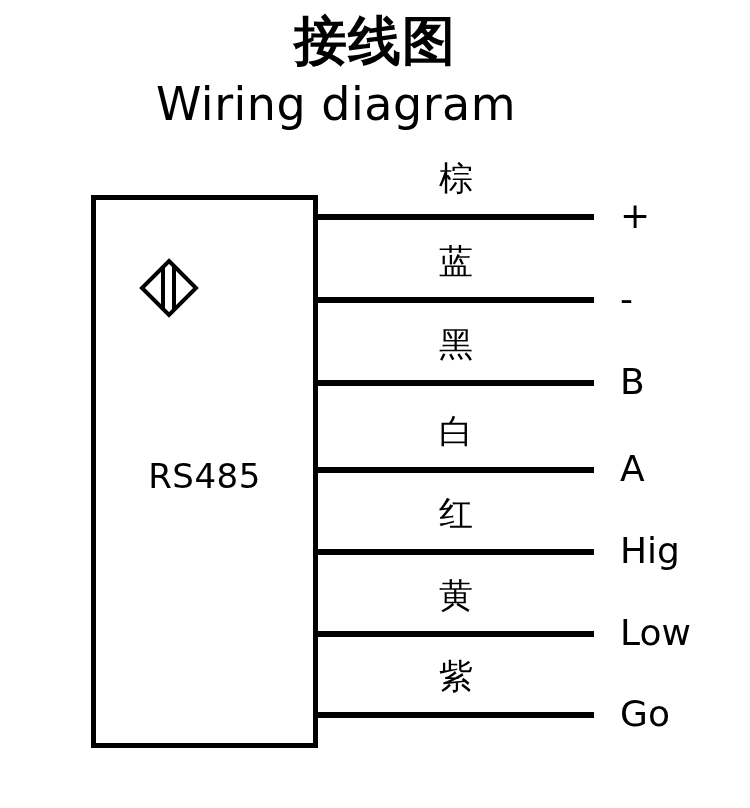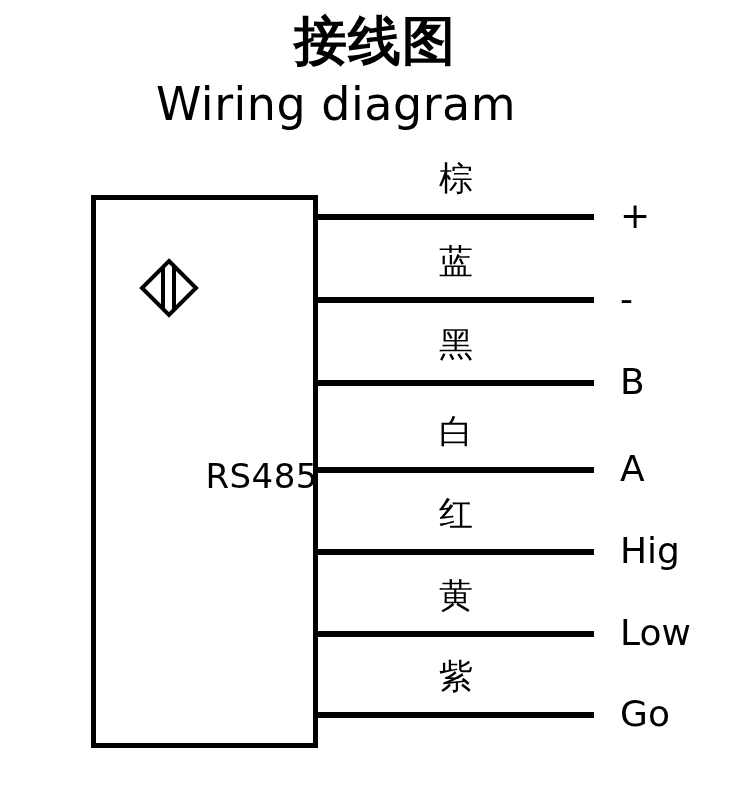--- a/index.html
+++ b/index.html
@@ -61,21 +61,21 @@
     left: 139px;
     top: 258px;
     width: 60px;
     height: 60px;
   }
   #device-model {
     position: absolute;
     left: 91px;
     top: 456px;
     width: 227px;
-    text-align: right;
+    text-align: center;
     font-size: 34px;
     font-weight: 400;
     letter-spacing: 0.5px;
     white-space: nowrap;
   }
 
   
   .wire-row {
     position: absolute;
     left: 0;

